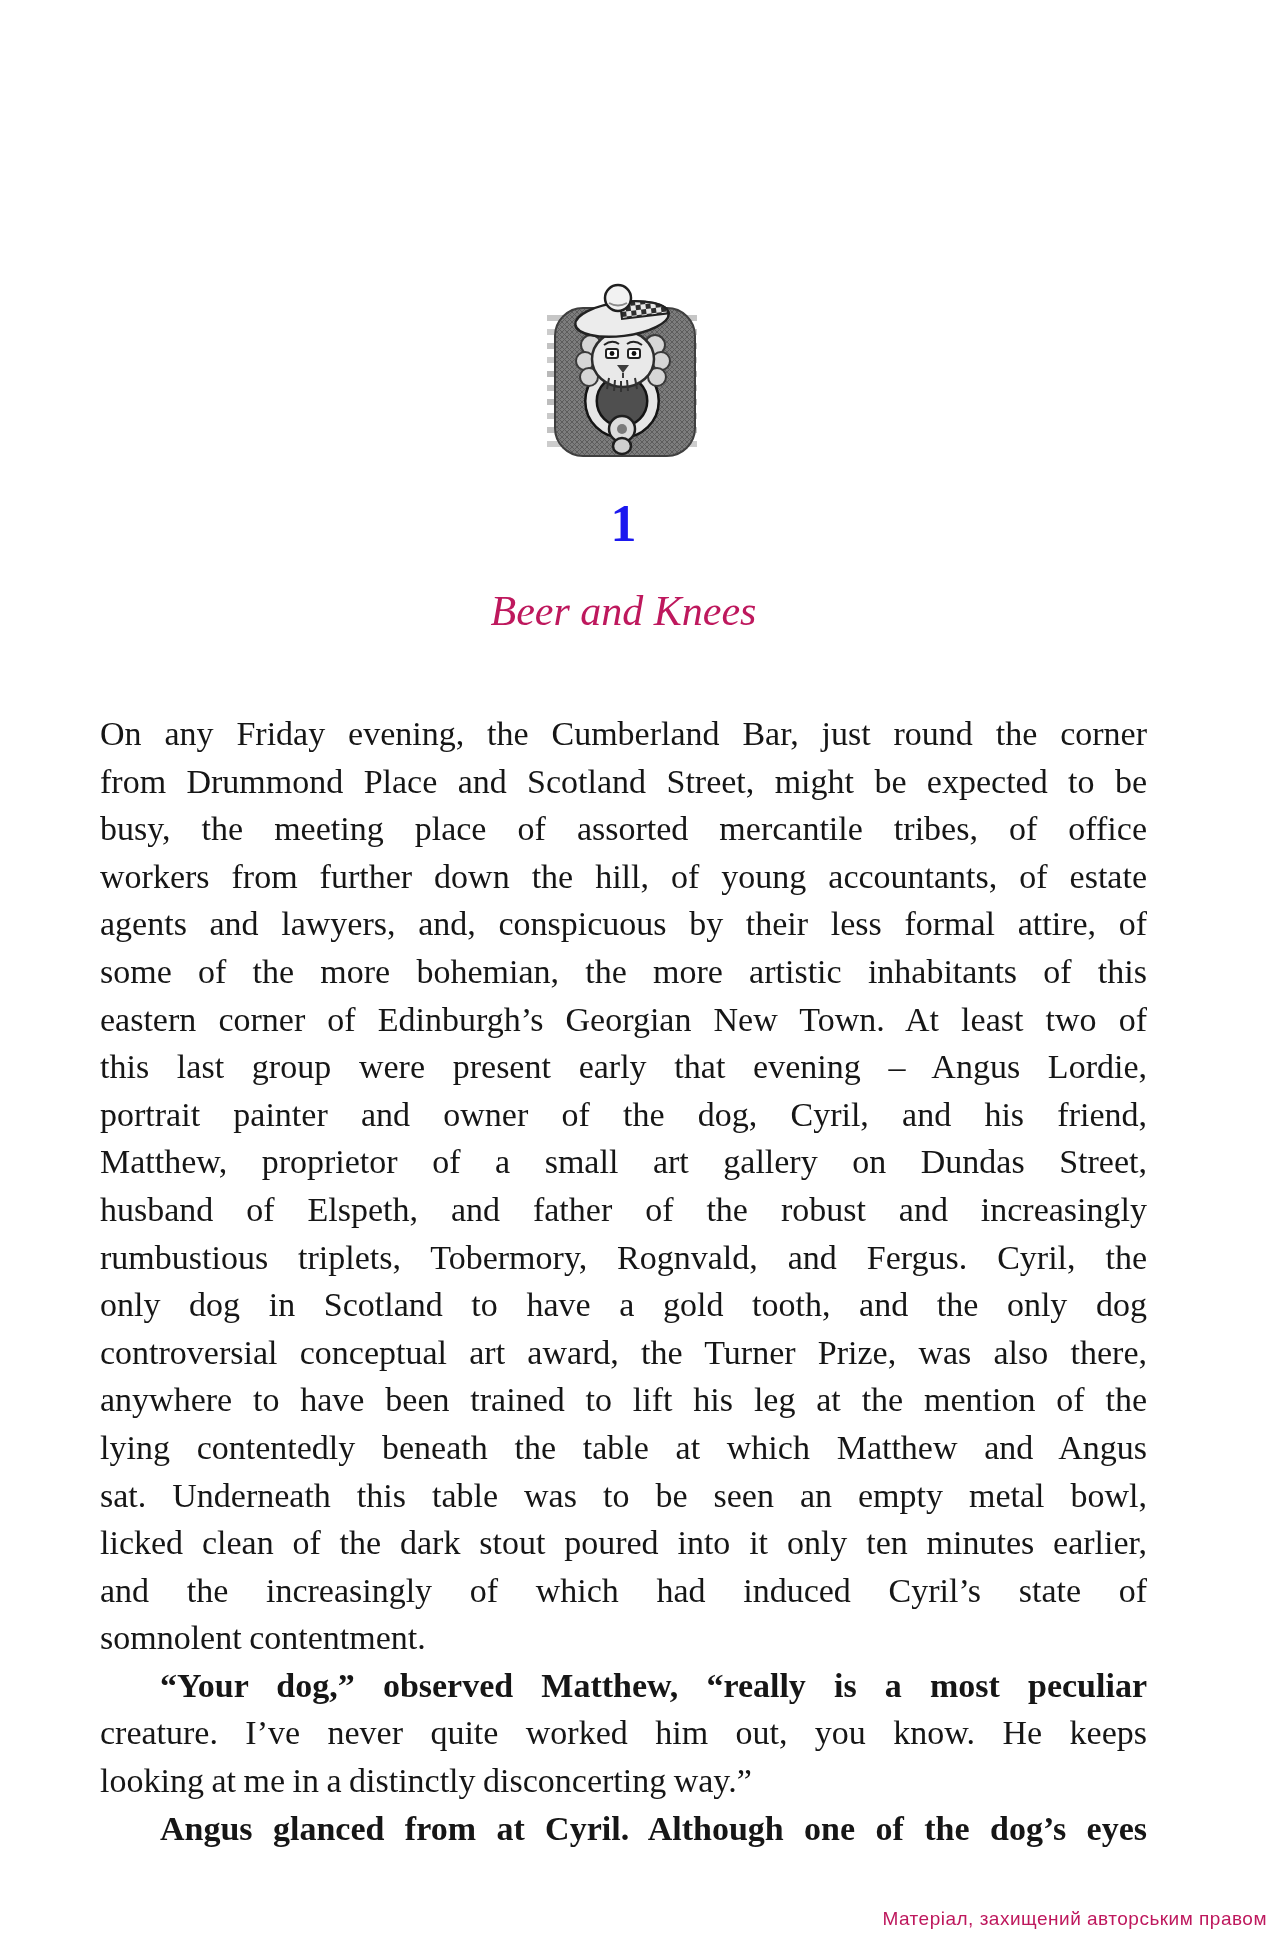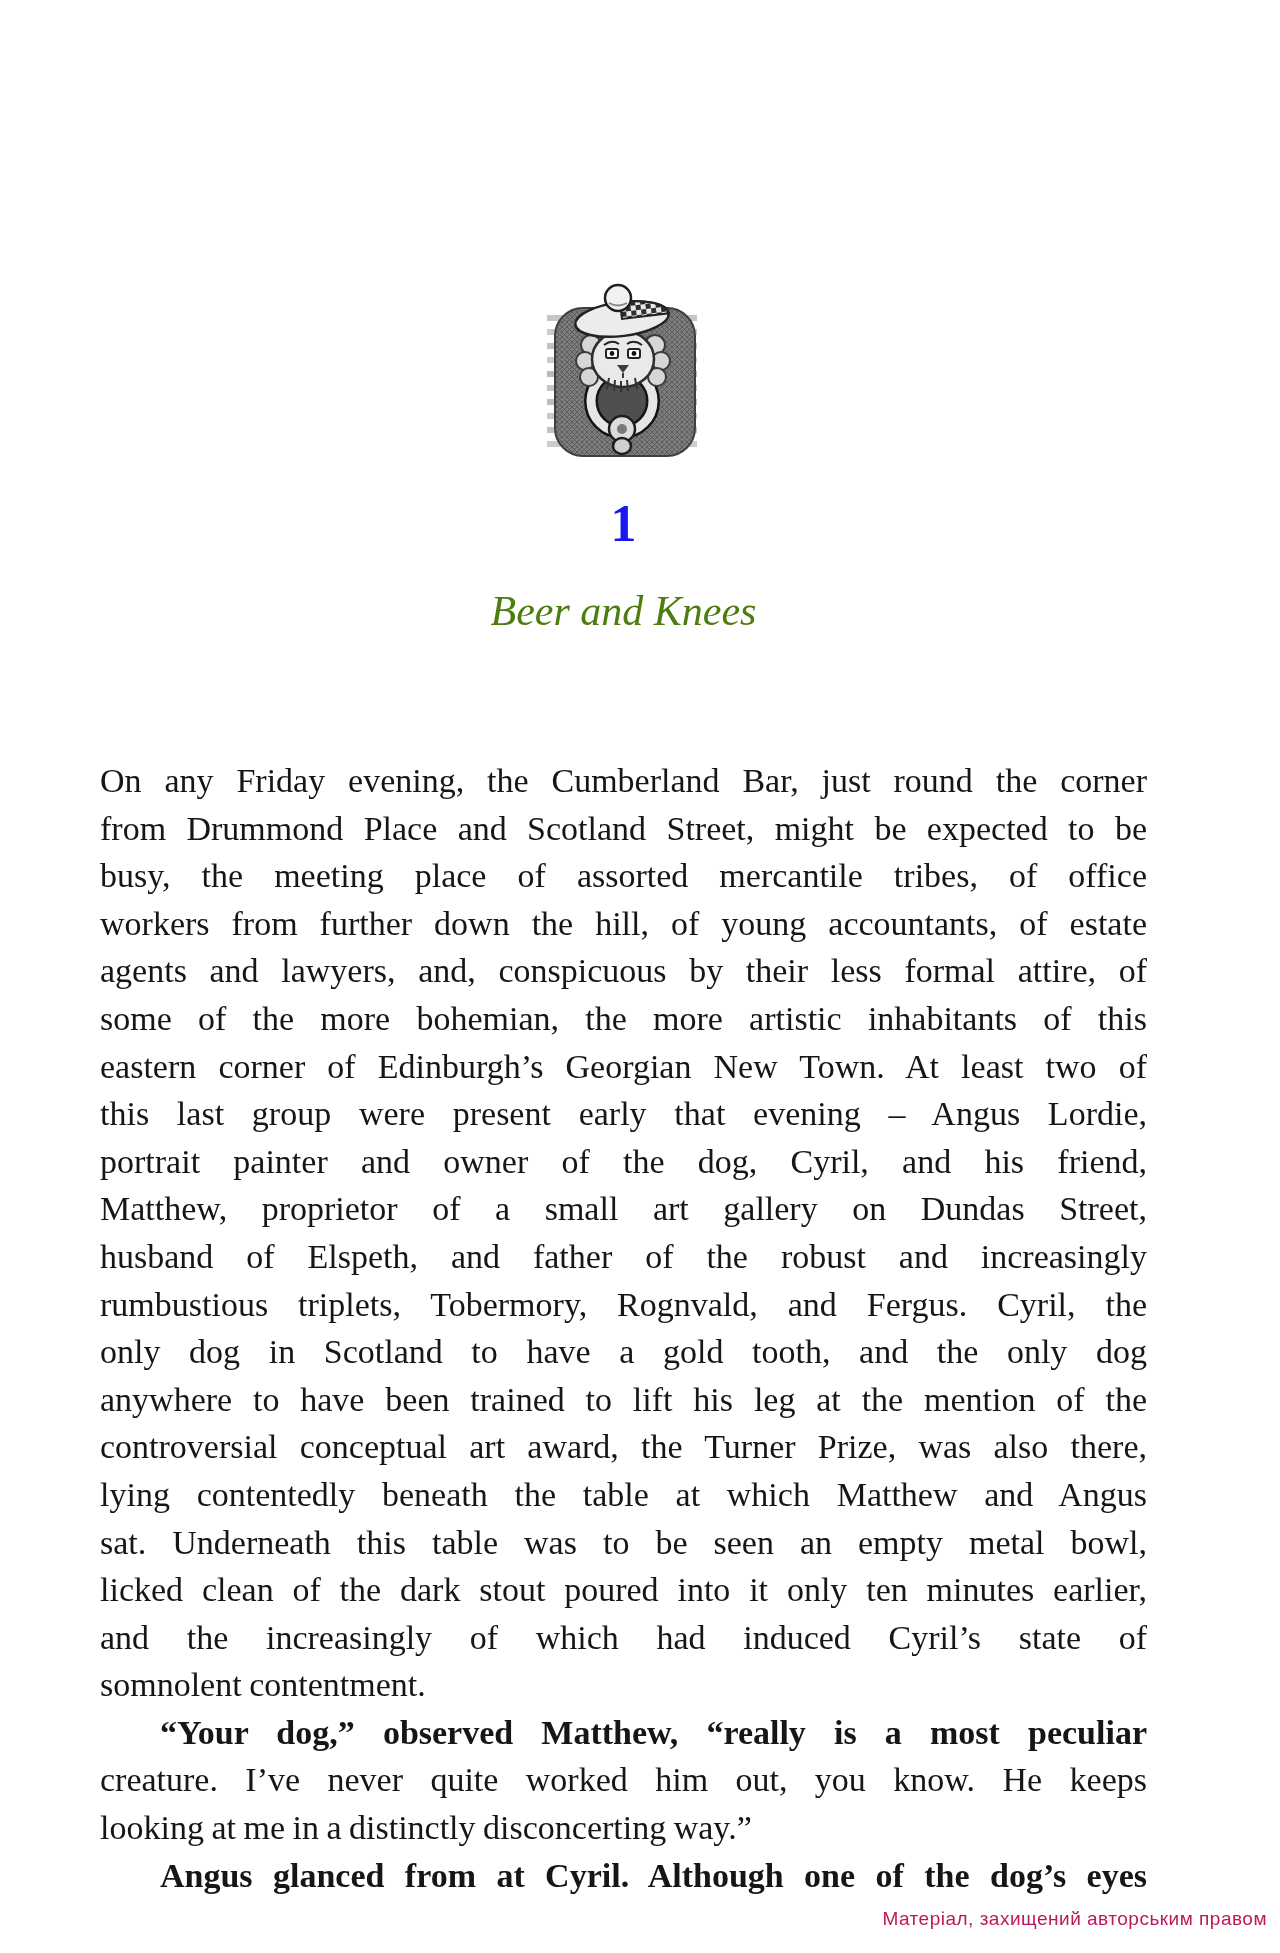--- a/index.html
+++ b/index.html
@@ -43,21 +43,20 @@
     font-size: 42px;
     line-height: 56px;
   }
   .body-text {
     position: absolute;
     left: 0; width: 1047px;
     top: 710px;
     color: #161616;
     font-size: 34px;
     word-spacing: -1px;
-    margin-top: 47px;
   }
   .line {
     line-height: 47.6px;
     text-align: justify;
     text-align-last: justify;
     height: 47.6px;
     overflow: hidden;
   }
   .line.last-left { text-align-last: left; }
   .line.indent { text-indent: 60px; font-weight: bold; }
@@ -150,38 +149,38 @@
           <path d="M75 25 A47 17 0 0 1 122 42 L75 42 Z" fill="url(#dice)" stroke="#222222" stroke-width="2"></path>
         </g>
 
         <circle cx="71" cy="21" r="13" fill="#f2f2f2" stroke="#1f1f1f" stroke-width="2.5"></circle>
         <path d="M62 26 Q71 31 80 26" fill="none" stroke="#8a8a8a" stroke-width="2"></path>
       </svg>
     </div>
 
     <div class="chapter-number" style="color: rgb(27, 24, 239);">1</div>
 
-    <div class="chapter-title" style="color: #4d7c0f;">Beer and Knees</div>
+    <div class="chapter-title" style="color: #be185d;">Beer and Knees</div>
 
     <div class="body-text" id="body-text" style="color: rgb(22, 22, 22);">
         <div class="line">On any Friday evening, the Cumberland Bar, just round the corner</div>
         <div class="line">from Drummond Place and Scotland Street, might be expected to be</div>
         <div class="line">busy, the meeting place of assorted mercantile tribes, of office</div>
         <div class="line">workers from further down the hill, of young accountants, of estate</div>
         <div class="line">agents and lawyers, and, conspicuous by their less formal attire, of</div>
         <div class="line">some of the more bohemian, the more artistic inhabitants of this</div>
         <div class="line">eastern corner of Edinburgh’s Georgian New Town. At least two of</div>
         <div class="line">this last group were present early that evening – Angus Lordie,</div>
         <div class="line">portrait painter and owner of the dog, Cyril, and his friend,</div>
         <div class="line">Matthew, proprietor of a small art gallery on Dundas Street,</div>
         <div class="line">husband of Elspeth, and father of the robust and increasingly</div>
         <div class="line">rumbustious triplets, Tobermory, Rognvald, and Fergus. Cyril, the</div>
         <div class="line">only dog in Scotland to have a gold tooth, and the only dog</div>
+        <div class="line">controversial conceptual art award, the Turner Prize, was also there,</div>
         <div class="line">anywhere to have been trained to lift his leg at the mention of the</div>
-        <div class="line">controversial conceptual art award, the Turner Prize, was also there,</div>
         <div class="line">lying contentedly beneath the table at which Matthew and Angus</div>
         <div class="line">sat. Underneath this table was to be seen an empty metal bowl,</div>
         <div class="line">licked clean of the dark stout poured into it only ten minutes earlier,</div>
         <div class="line">and the increasingly of which had induced Cyril’s state of</div>
         <div class="line last-left">somnolent contentment.</div>
         <div class="line indent">“Your dog,” observed Matthew, “really is a most peculiar</div>
         <div class="line">creature. I’ve never quite worked him out, you know. He keeps</div>
         <div class="line last-left">looking at me in a distinctly disconcerting way.”</div>
         <div class="line indent">Angus glanced from at Cyril. Although one of the dog’s eyes</div>
       </div>

